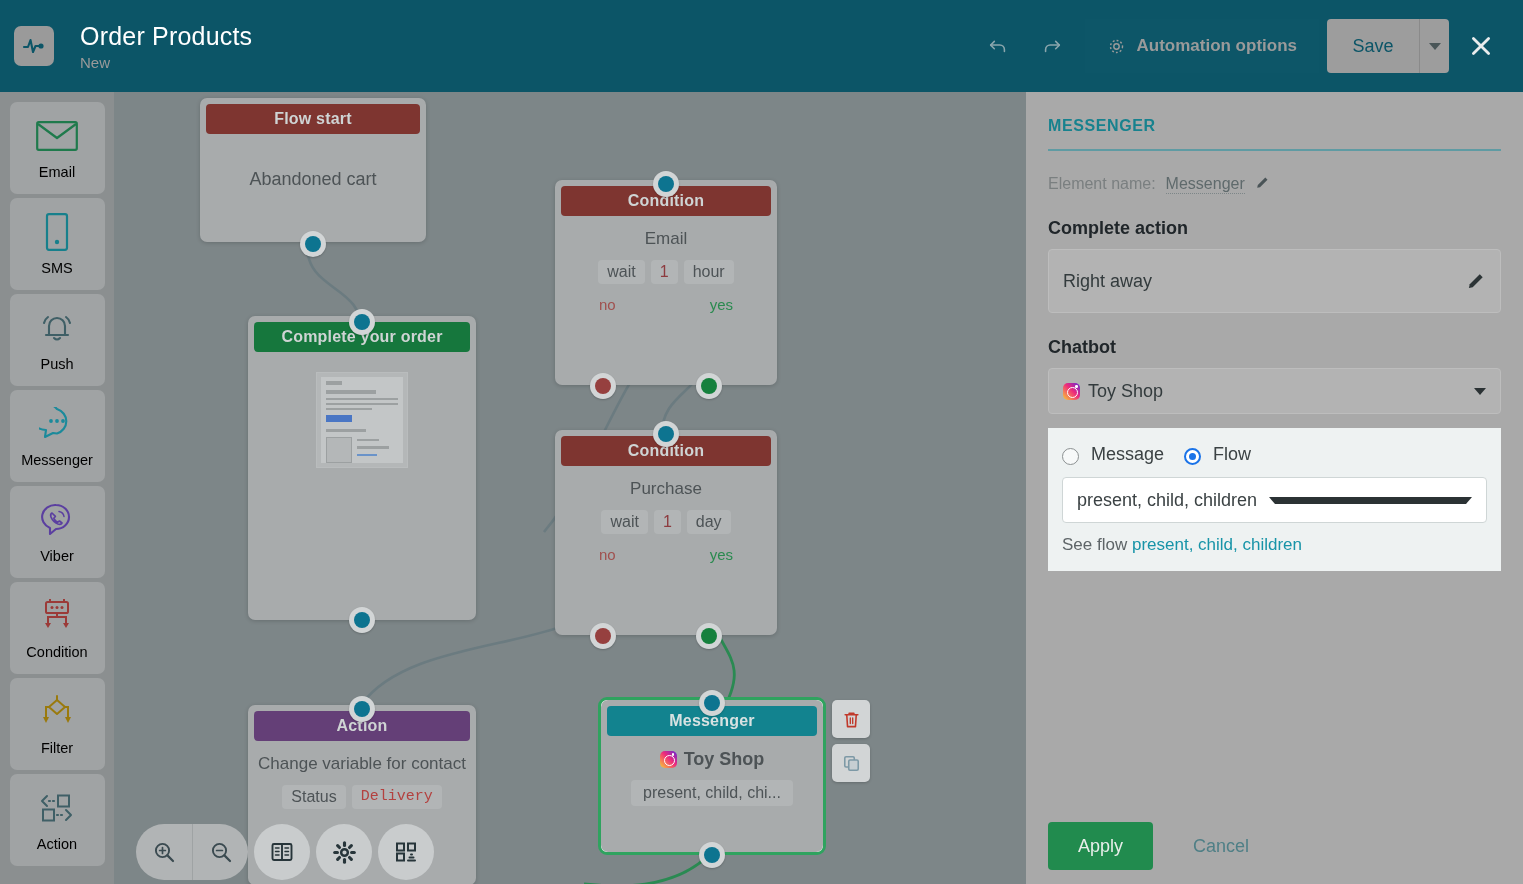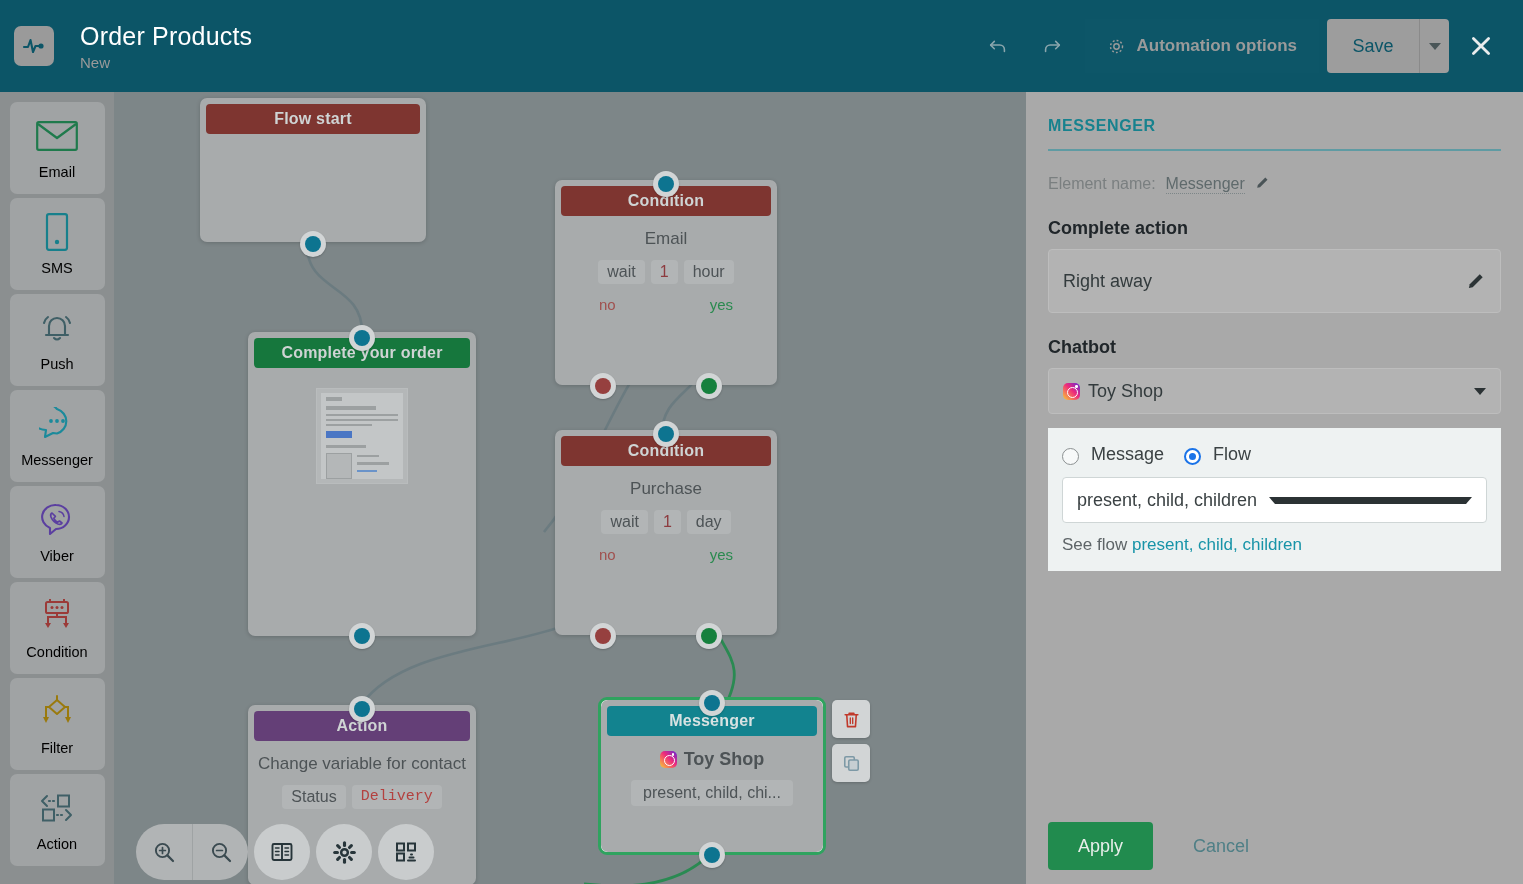--- a/index.html
+++ b/index.html
@@ -366,26 +366,29 @@
 
       <path d="M488 502 C470 560, 300 540, 248 612" fill="none" stroke="#6b7b80" stroke-width="2.6"></path>
 
       <path d="M595 502 C595 560, 640 560, 610 616" fill="none" stroke="#2a8a52" stroke-width="2.8"></path>
 
       <path d="M598 760 C560 800, 500 795, 470 792" fill="none" stroke="#2a8a52" stroke-width="2.8"></path>
     </svg>
 
     <div class="node" style="left:86px; top:6px; width:226px; height:144px;">
       <div class="node-head head-red">Flow start</div>
+      <div class="node-body">
+        <div class="node-text" style="margin-top:22px; font-size:18px;">Abandoned cart</div>
+      </div>
       <div class="port p-blue" style="left:100px; top:133px;">
           <i></i>
         </div>
     </div>
 
-    <div class="node" style="left:134px; top:240px; width:228px; height:304px;">
+    <div class="node" style="left:134px; top:224px; width:228px; height:304px;">
       <div class="node-head head-green">Complete your order</div>
       <div class="node-body">
         <div class="email-thumb">
           <div class="thumb-inner">
             <div class="tl" style="left:5px; top:4px; width:16px; height:4px;"></div>
             <div class="tl" style="left:5px; top:13px; width:50px; height:4px;"></div>
             <div class="tl" style="left:5px; top:21px; width:72px; height:2px;"></div>
             <div class="tl" style="left:5px; top:26px; width:72px; height:2px;"></div>
             <div class="tl" style="left:5px; top:31px; width:46px; height:2px;"></div>
             <div class="tl" style="left:5px; top:38px; width:26px; height:7px; background:#4a76c4;"></div>

